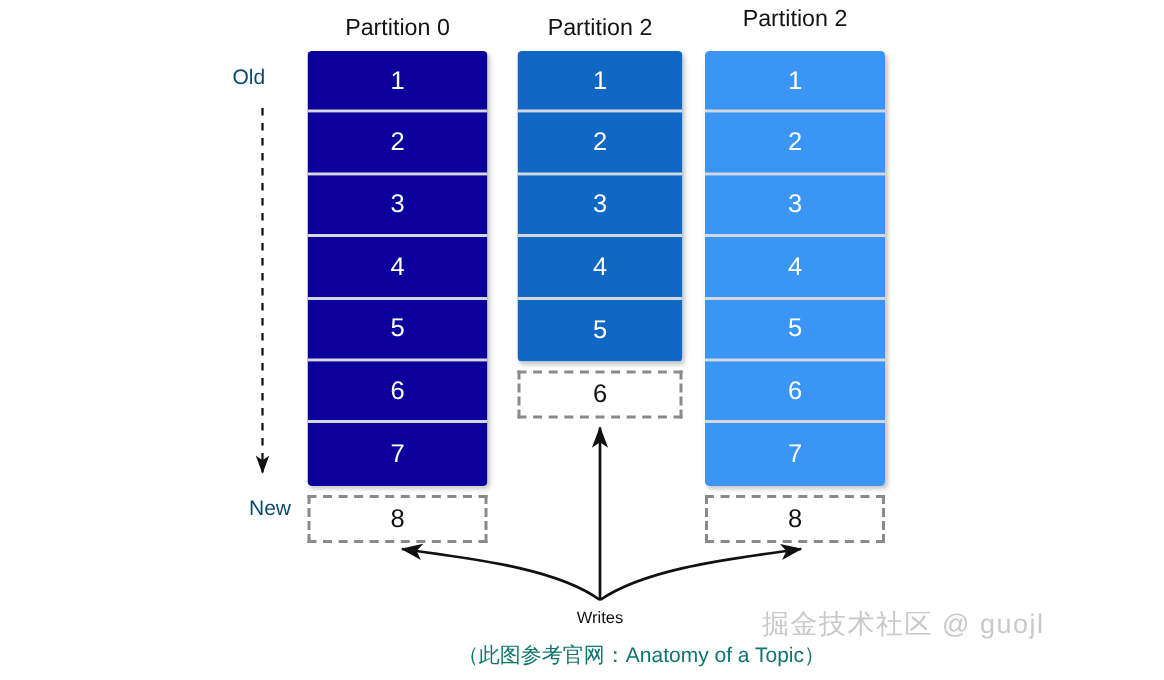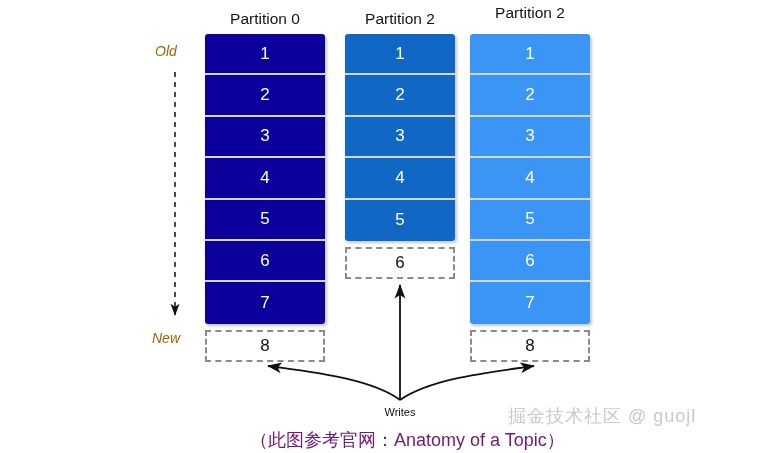--- a/index.html
+++ b/index.html
@@ -64,35 +64,34 @@
     border: 2px dashed #8a8a8a;
     display: flex;
     align-items: center;
     justify-content: center;
     font-size: 17px;
     color: #111111;
   }
   .axis-label {
     position: absolute;
     font-size: 14px;
-    color: #a16207;
+    color: #0c4a6e;
     white-space: nowrap;
-    font-style: italic;
   }
   .writes-label {
     position: absolute;
     font-size: 11px;
     color: #111111;
     text-align: center;
     white-space: nowrap;
   }
   .caption {
     position: absolute;
-    font-size: 18px;
-    color: #701a75;
+    font-size: 14px;
+    color: #0f766e;
     text-align: right;
     white-space: nowrap;
   }
   .watermark {
     position: absolute;
     font-size: 18px;
     color: #c9c9c9;
     white-space: nowrap;
     letter-spacing: 1px;
   }
@@ -107,21 +106,21 @@
 </head>
 <body>
 
 <div id="diagram">
 
   <div class="part-title" style="left:205px; top:10px; width:120px;">Partition 0</div>
   <div class="part-title" style="left:345px; top:10px; width:110px;">Partition 2</div>
   <div class="part-title" style="left:470px; top:4px; width:120px;">Partition 2</div>
 
   <div class="axis-label" style="left:155px; top:43px;">Old</div>
-  <div class="axis-label" style="left:152px; top:330px;">New</div>
+  <div class="axis-label" style="left:166px; top:330px;">New</div>
 
   <div class="column" style="left:205px; top:34px; width:120px; height:330px;">
     <div class="stack" style="height:290px;">
       <div class="cell" style="height:41.4px; background:#0B009B;">1</div>
       <div class="cell" style="height:41.4px; background:#0B009B;">2</div>
       <div class="cell" style="height:41.4px; background:#0B009B;">3</div>
       <div class="cell" style="height:41.4px; background:#0B009B;">4</div>
       <div class="cell" style="height:41.4px; background:#0B009B;">5</div>
       <div class="cell" style="height:41.4px; background:#0B009B;">6</div>
       <div class="cell" style="height:41.4px; background:#0B009B;">7</div>

